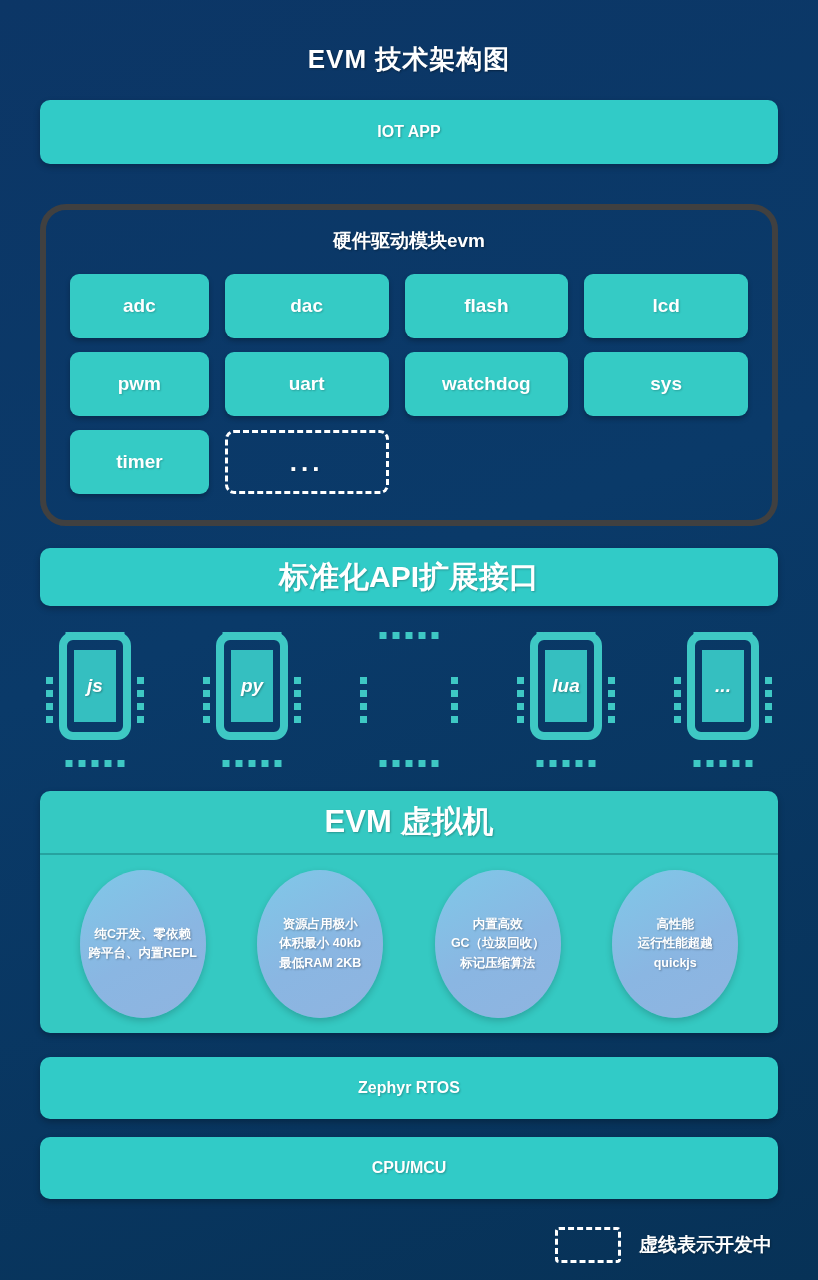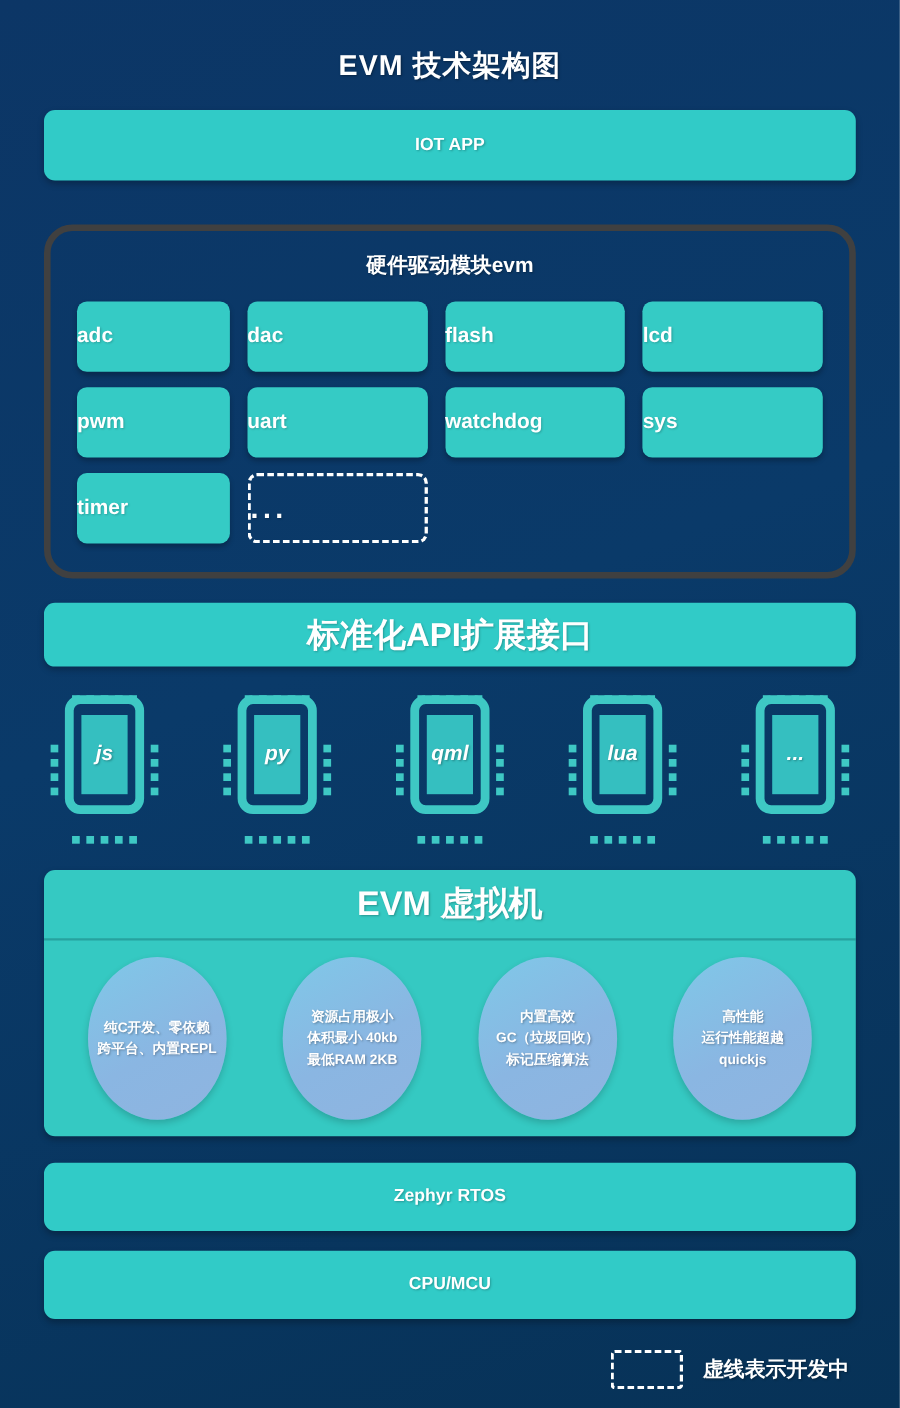--- a/index.html
+++ b/index.html
@@ -60,21 +60,21 @@
     display: grid;
     grid-template-columns: 1.00fr 1.18fr 1.18fr 1.18fr;
     gap: 14px 16px;
   }
   .mod {
     background: #35cbc5;
     border-radius: 9px;
     height: 64px;
     display: flex;
     align-items: center;
-    justify-content: flex-start;
+    justify-content: center;
     font-size: 19px;
     font-weight: bold;
     color: #ffffff;
     box-shadow: 0 3px 5px rgba(0,0,0,.25);
     text-shadow: 1px 1px 2px rgba(0,0,0,.2);
   }
   .mod.dashed {
     background: transparent;
     box-shadow: none;
     border: 3px dashed #ffffff;
@@ -356,25 +356,20 @@
           <i class="pin"></i>
           <i class="pin"></i>
           <i class="pin"></i>
         </div>
       <div class="pins right">
           <i class="pin"></i>
           <i class="pin"></i>
           <i class="pin"></i>
           <i class="pin"></i>
         </div>
-      <div class="chip-body">
-        <div class="chip-core">
-          <span class="chip-label">qml</span>
-        </div>
-      </div>
     </div>
     <div class="chip">
       <div class="pins top">
           <i class="pin"></i>
           <i class="pin"></i>
           <i class="pin"></i>
           <i class="pin"></i>
           <i class="pin"></i>
         </div>
       <div class="pins bottom">

